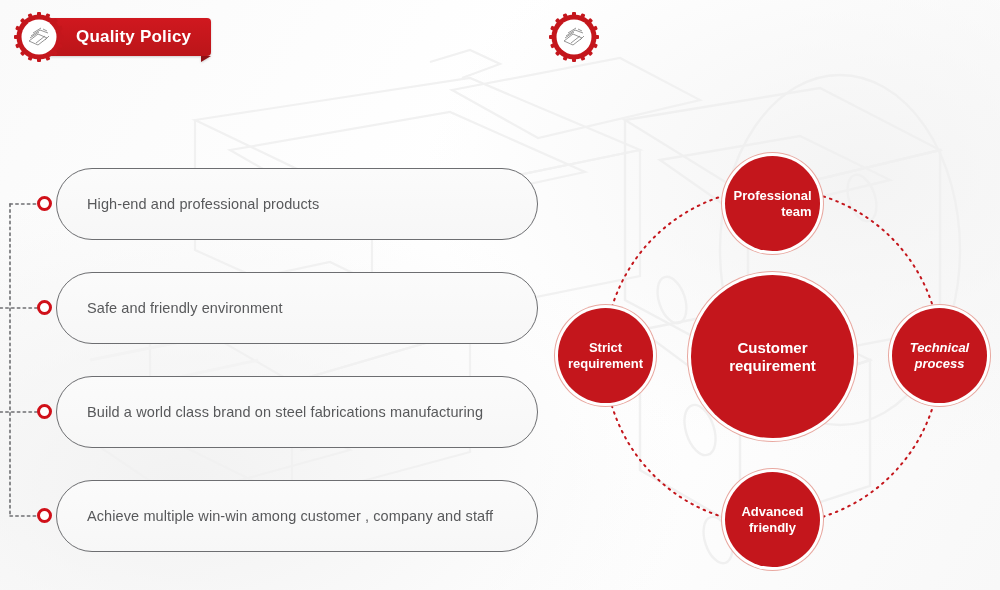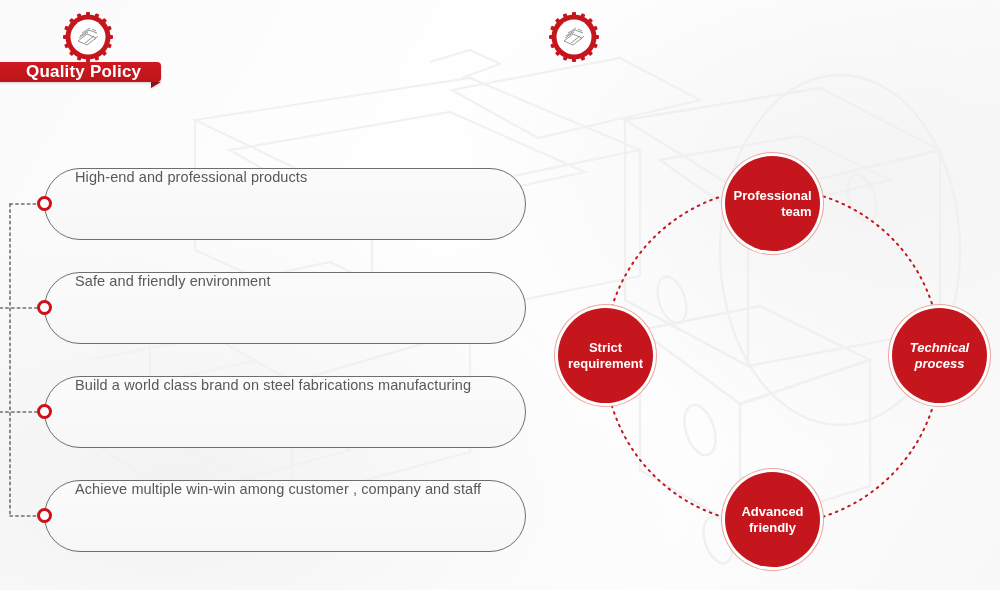--- a/index.html
+++ b/index.html
@@ -90,28 +90,28 @@
     height: 400px;
   }
   .policy-connectors {
     position: absolute;
     left: 0; top: 0;
     width: 540px; height: 400px;
     pointer-events: none;
   }
   .policy-item {
     position: absolute;
-    left: 44px;
+    left: 56px;
     width: 482px;
     height: 72px;
     border: 1px solid #6d6e71;
     border-radius: 36px;
     background: linear-gradient(180deg, #fbfbfb 0%, #f7f7f7 100%);
     display: flex;
-    align-items: flex-start;
+    align-items: center;
     padding-left: 30px;
   }
   .policy-text {
     color: #58595b;
     font-size: 14.5px;
     letter-spacing: 0.1px;
     white-space: nowrap;
   }
   .policy-marker {
     position: absolute;
@@ -216,21 +216,21 @@
       <ellipse cx="718" cy="540" rx="13" ry="24" transform="rotate(-18 718 540)"></ellipse>
     </g>
     <g stroke="#f3f3f3" stroke-width="3" fill="none">
       <path d="M90,360 L240,330"></path>
       <path d="M110,392 L258,360"></path>
       <path d="M128,424 L276,392"></path>
       <path d="M300,450 L430,424"></path>
     </g>
   </svg>
 
-  <div class="badge" style="left:14px; top:12px;flex-direction:column;">
+  <div class="badge" style="left:14px; top:12px;">
     <div class="badge-gear">
       <svg viewBox="0 0 50 50" width="50" height="50" aria-hidden="true">
         <g fill="#c4161c">
           <circle cx="25" cy="25" r="22.5"></circle>
           <g>
             <rect x="23" y="0" width="4" height="6" rx="1"></rect>
             <rect x="23" y="44" width="4" height="6" rx="1"></rect>
             <rect x="0" y="23" width="6" height="4" rx="1"></rect>
             <rect x="44" y="23" width="6" height="4" rx="1"></rect>
             <rect x="23" y="0" width="4" height="6" rx="1" transform="rotate(22.5 25 25)"></rect>
@@ -338,20 +338,26 @@
     </div>
     <div class="policy-marker" style="top:348px;"></div>
   </div>
 
   <div id="idea-diagram">
 
     <svg id="idea-orbit" viewBox="0 0 460 480" aria-hidden="true">
       <circle cx="232.5" cy="256.5" r="168" fill="none" stroke="#c4161c" stroke-width="2" stroke-dasharray="1.6 5.2" stroke-linecap="round"></circle>
     </svg>
 
+    <div class="idea-node center">
+      <span class="idea-label">
+        <span>Customer</span><br>
+        <span>requirement</span>
+      </span>
+    </div>
 
     <div class="idea-node top">
       <span class="idea-label">
         <span>Professional</span><br>
         <span>team</span>
       </span>
     </div>
 
     <div class="idea-node right">
       <span class="idea-label">

